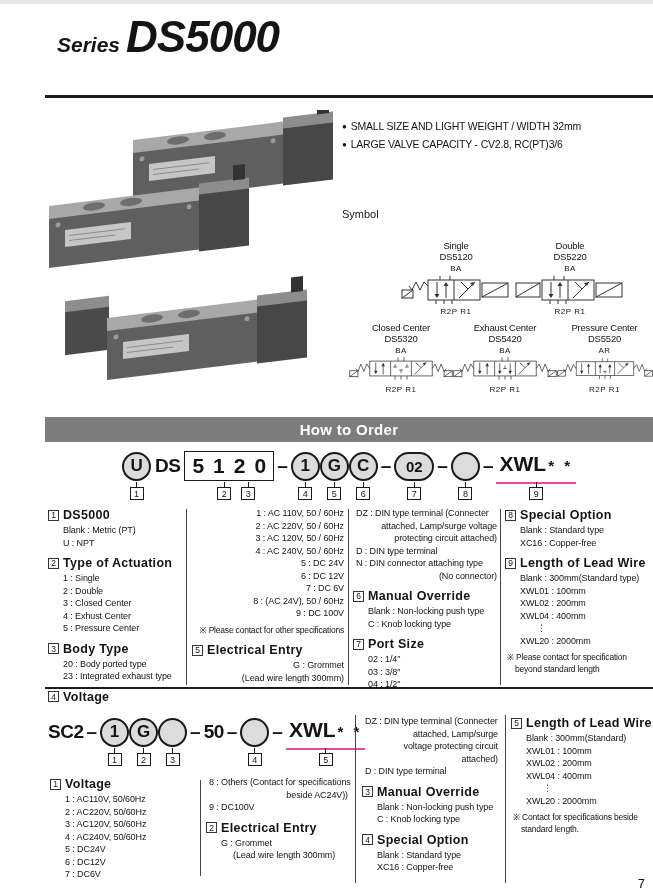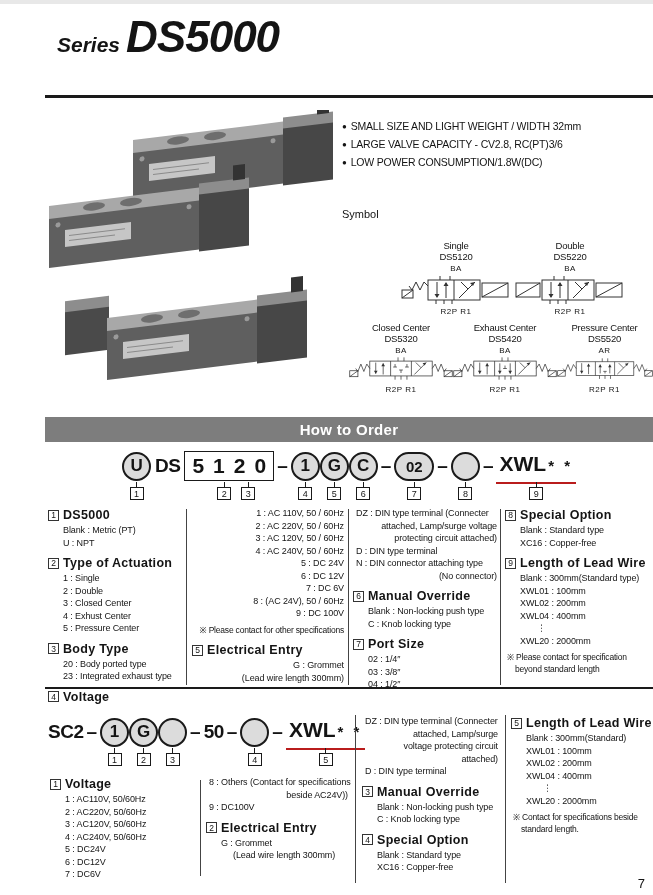--- a/index.html
+++ b/index.html
@@ -51,21 +51,21 @@
     display:flex; align-items:center; justify-content:center; }
   .digits { display:flex; gap:9px; border:1.5px solid #1a1a1a; background:#fff;
     padding:0 7px; height:30px; align-items:center; font-size:21px; font-weight:bold; }
   .txt { font-weight:bold; font-size:19px; line-height:32px; letter-spacing:-0.5px; }
   .dash { font-weight:bold; font-size:19px; line-height:32px; padding:0 3px; }
   .tick { width:1px; height:5px; background:#1a1a1a; }
   .cal { min-width:14px; height:13px; border:1px solid #1a1a1a; background:#fff;
     font-size:9px; display:flex; align-items:center; justify-content:center; padding:0 1px; }
   .dual { display:flex; gap:10px; margin-left:14px; }
   .tickcal { display:flex; flex-direction:column; align-items:center; }
-  .xwl { font-weight:bold; font-size:21px; line-height:30px; border-bottom:2px solid #b91c1c; padding:0 3px 1px; }
+  .xwl { font-weight:bold; font-size:21px; line-height:30px; border-bottom:2px solid #ec4899; padding:0 3px 1px; }
   .stars { font-size:15px; letter-spacing:3px; margin-left:2px; }
 
   
   .col { position:absolute; }
   .colA { left:48px;  top:503px; width:136px; }
   .colB { left:192px; top:503px; width:152px;text-align:right; }
   .colC { left:353px; top:503px; width:144px; }
   .colD { left:505px; top:503px; width:147px; }
   .vdiv { position:absolute; width:1px; background:#444; }
   .vd1 { left:186px; top:505px; height:176px; }
@@ -134,21 +134,20 @@
     <g transform="translate(62,204) skewY(-7)">
       <rect x="-42" y="-8" width="44" height="44" fill="#4a4a4a"></rect>
       <rect x="-42" y="-18" width="44" height="11" fill="#8d8d8d"></rect>
     </g>
     <use href="#vlv" x="62" y="204"></use>
   </svg>
 
   <ul class="features">
     <li><span class="blt">●</span><span>SMALL SIZE AND LIGHT WEIGHT / WIDTH 32mm</span></li>
     <li><span class="blt">●</span><span>LARGE VALVE CAPACITY - CV2.8, RC(PT)3/6</span></li>
-    <li><span class="blt">●</span><span>LOW POWER CONSUMPTION/1.8W(DC)</span></li>
   </ul>
   <div class="symbol-label">Symbol</div>
 
   <div class="sym" style="left:398px; top:236px; width:116px;">
     <div class="sym-name">Single</div>
     <div class="sym-model">DS5120</div>
     <div class="sym-top">BA</div>
     <svg class="sym-draw" width="112" height="34" viewBox="0 0 112 34">
       <g class="sline">
         <rect x="28" y="7" width="52" height="20"></rect>

